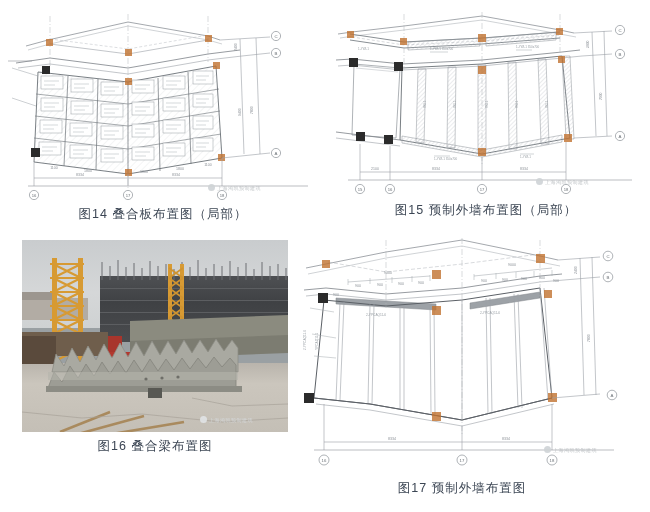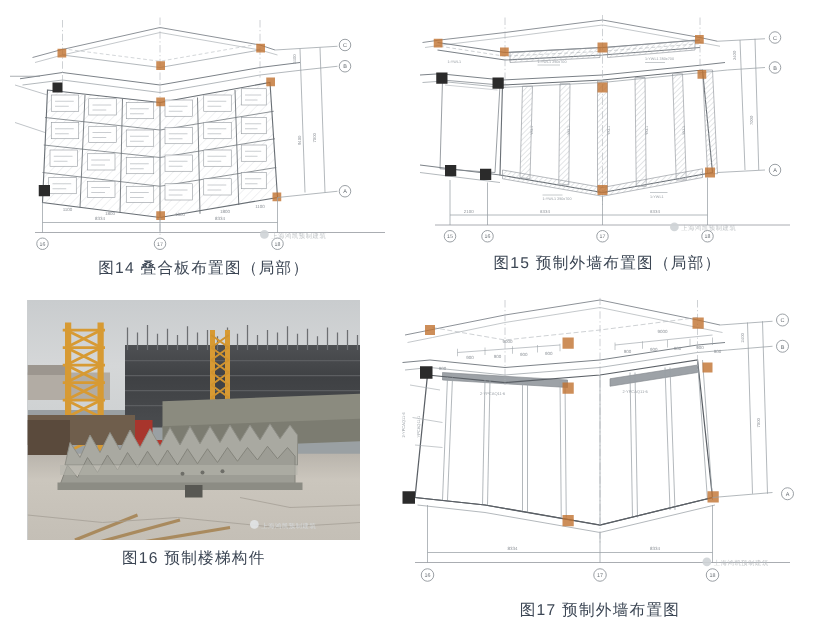--- a/index.html
+++ b/index.html
@@ -410,24 +410,24 @@
 
       <svg style="position:absolute;left:0;top:152px;" width="266" height="40">
         <g stroke="#a8a299" stroke-width="0.7" fill="none">
           <path d="M0,20 L60,26 L120,22 L200,30 L266,26"></path>
           <path d="M170,6 L210,14 L266,12"></path>
         </g>
       </svg>
 
       <div class="wmk" style="left:178px;top:176px;color:#d6dadd;"><span class="dot" style="background:#e1e4e6;"></span><span>上海鸿凯预制建筑</span></div>
     </div>
-    <div class="caption" style="margin-top:6px;">图16  预制楼梯构件</div>
+    <div class="caption" style="margin-top:6px;">图16  叠合梁布置图</div>
   </div>
 
-  <div class="fig" style="left:318px;top:238px;width:324px;">
+  <div class="fig" style="left:300px;top:238px;width:324px;">
     <div class="drawing" style="width:324px;height:240px;">
       <svg width="324" height="240" viewBox="0 0 324 240">
         <g stroke="#6a7076" fill="none" stroke-width="0.7">
 
           <path d="M6,30 L26,26 L86,14 L162,2 L240,18 L258,22" stroke="#8d9298" stroke-width="0.8"></path>
           <path d="M8,36 L28,32 L86,20 L162,8 L240,24 L260,28" stroke="#b0b5ba" stroke-width="0.6"></path>
           <path d="M28,24 L86,34 L162,26 L240,16" stroke="#b0b5ba" stroke-width="0.5" stroke-dasharray="4 2"></path>
 
           <path d="M4,52 L26,50 L86,56 L162,50 L240,38 L262,36" stroke="#7c8288" stroke-width="0.8"></path>
           <path d="M6,58 L26,56 L86,62 L162,56 L240,44 L264,42" stroke="#9aa0a6" stroke-width="0.6"></path>

